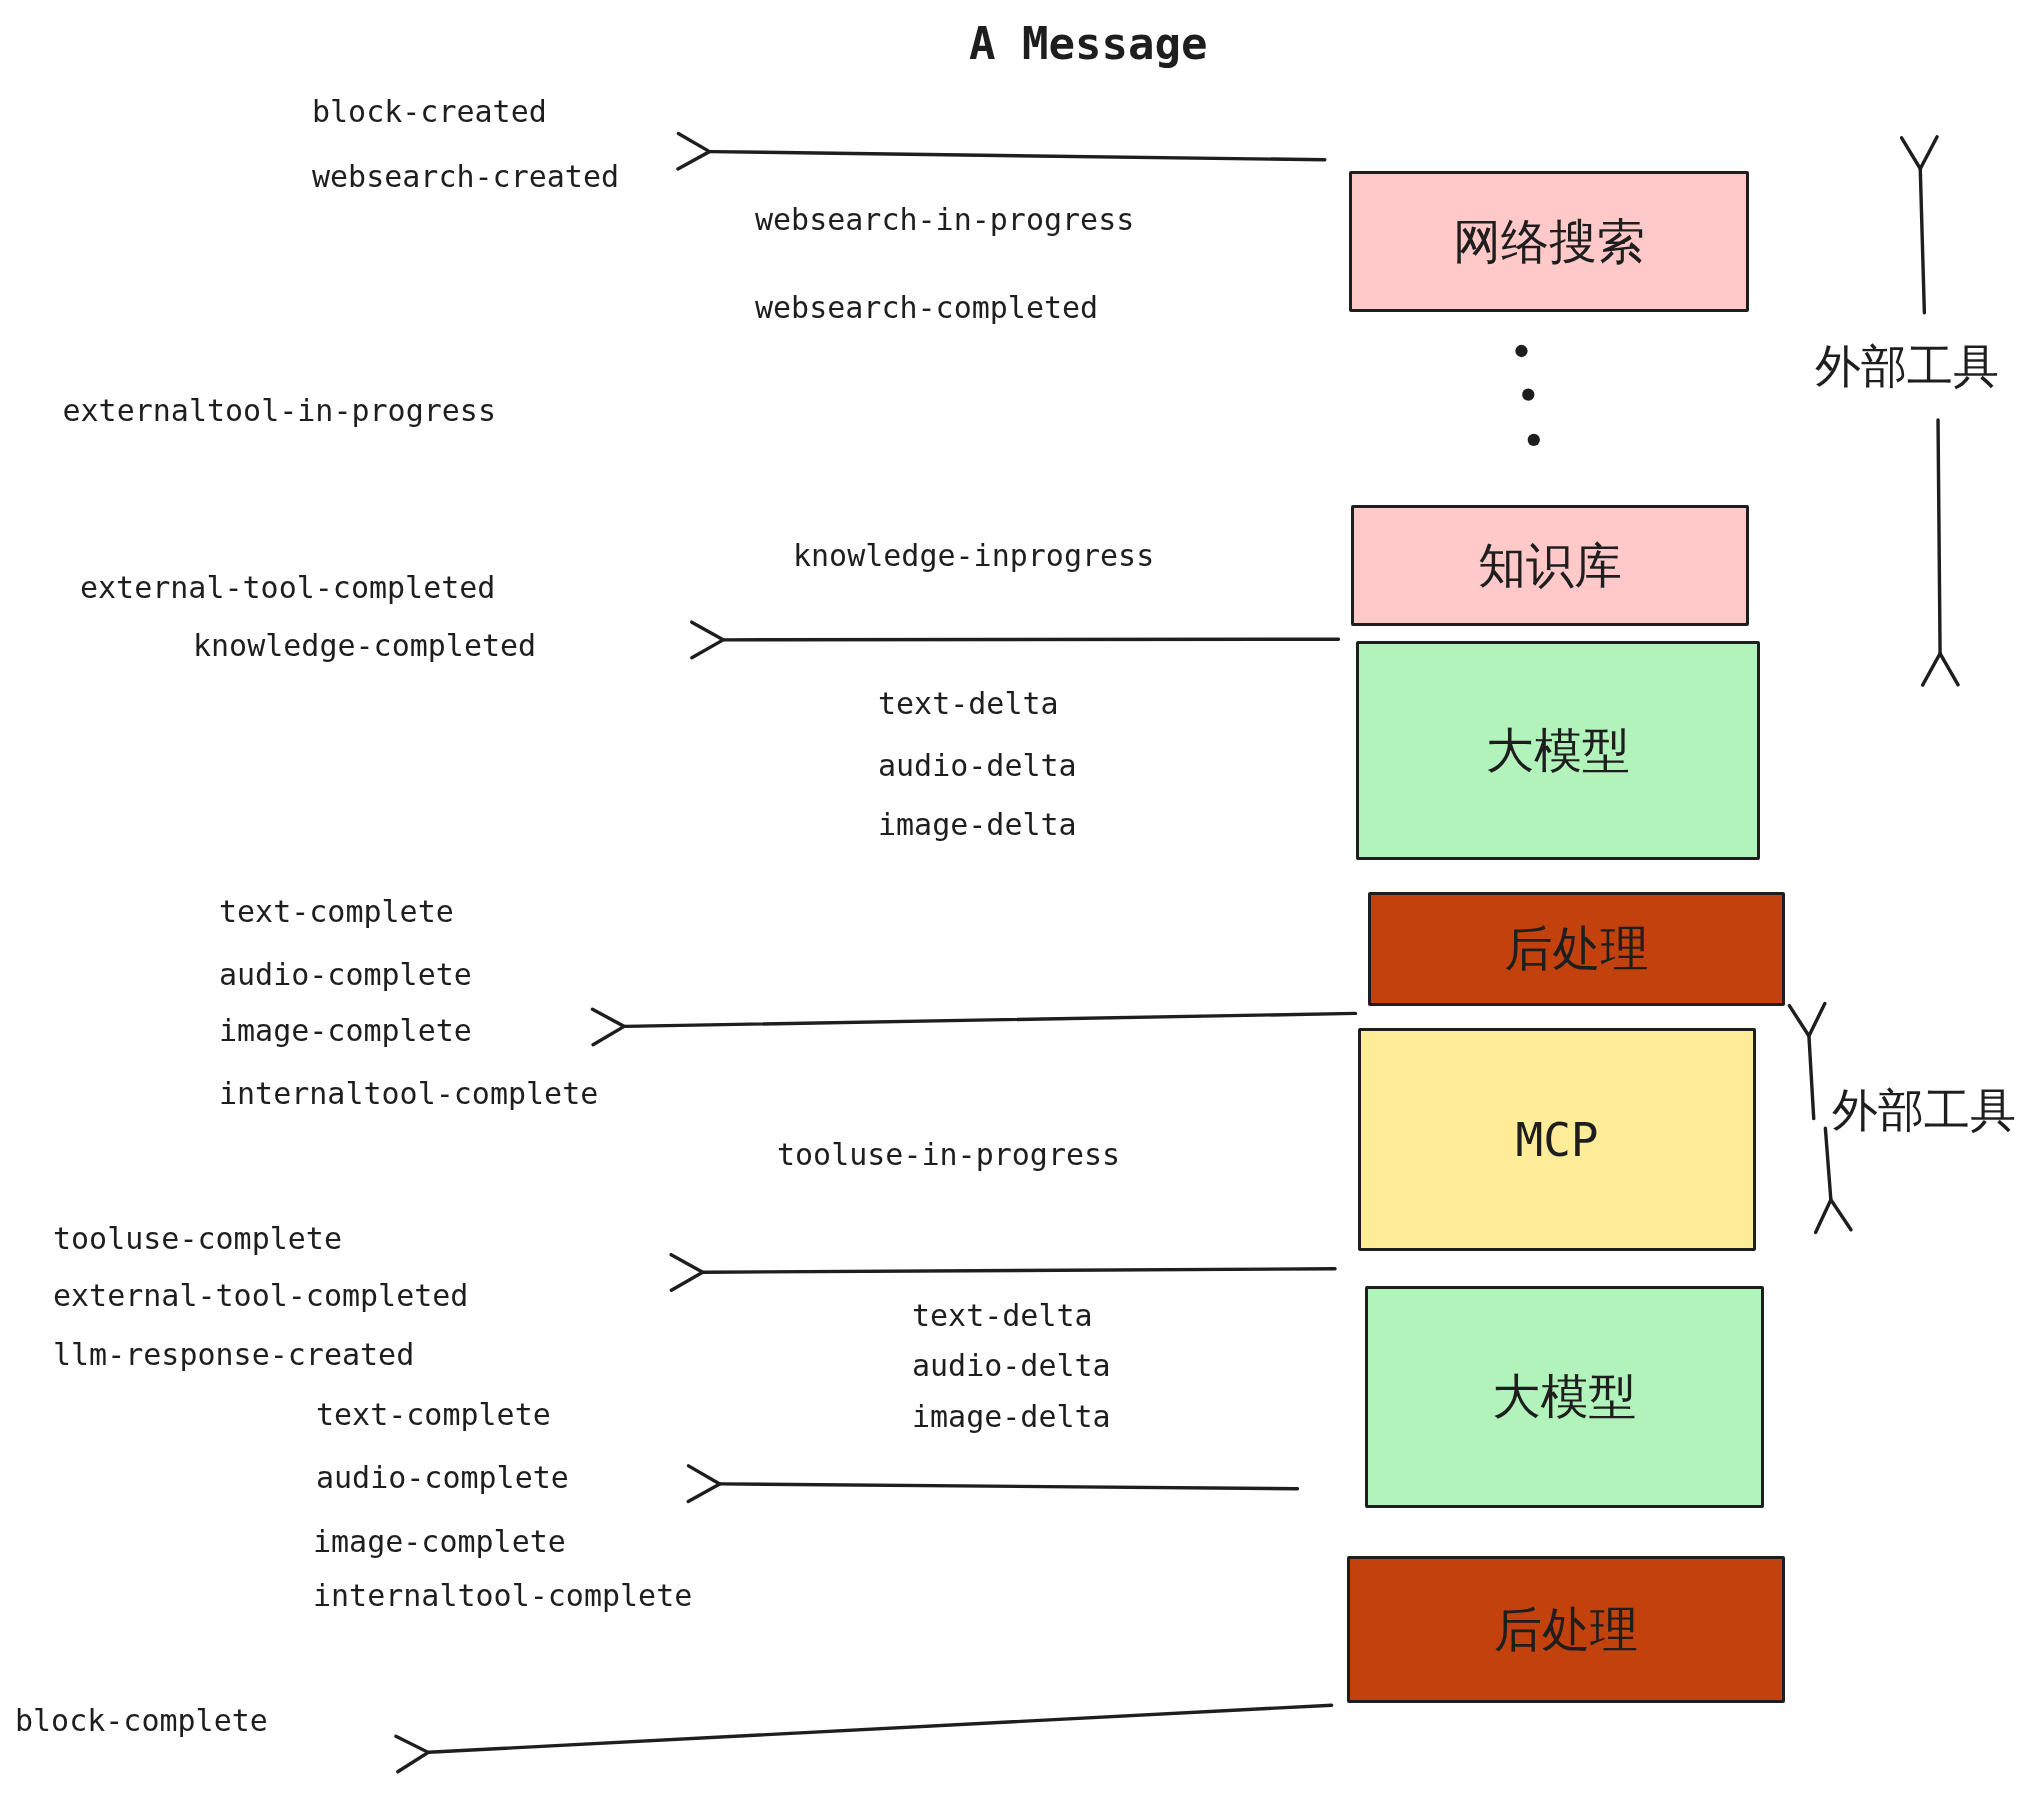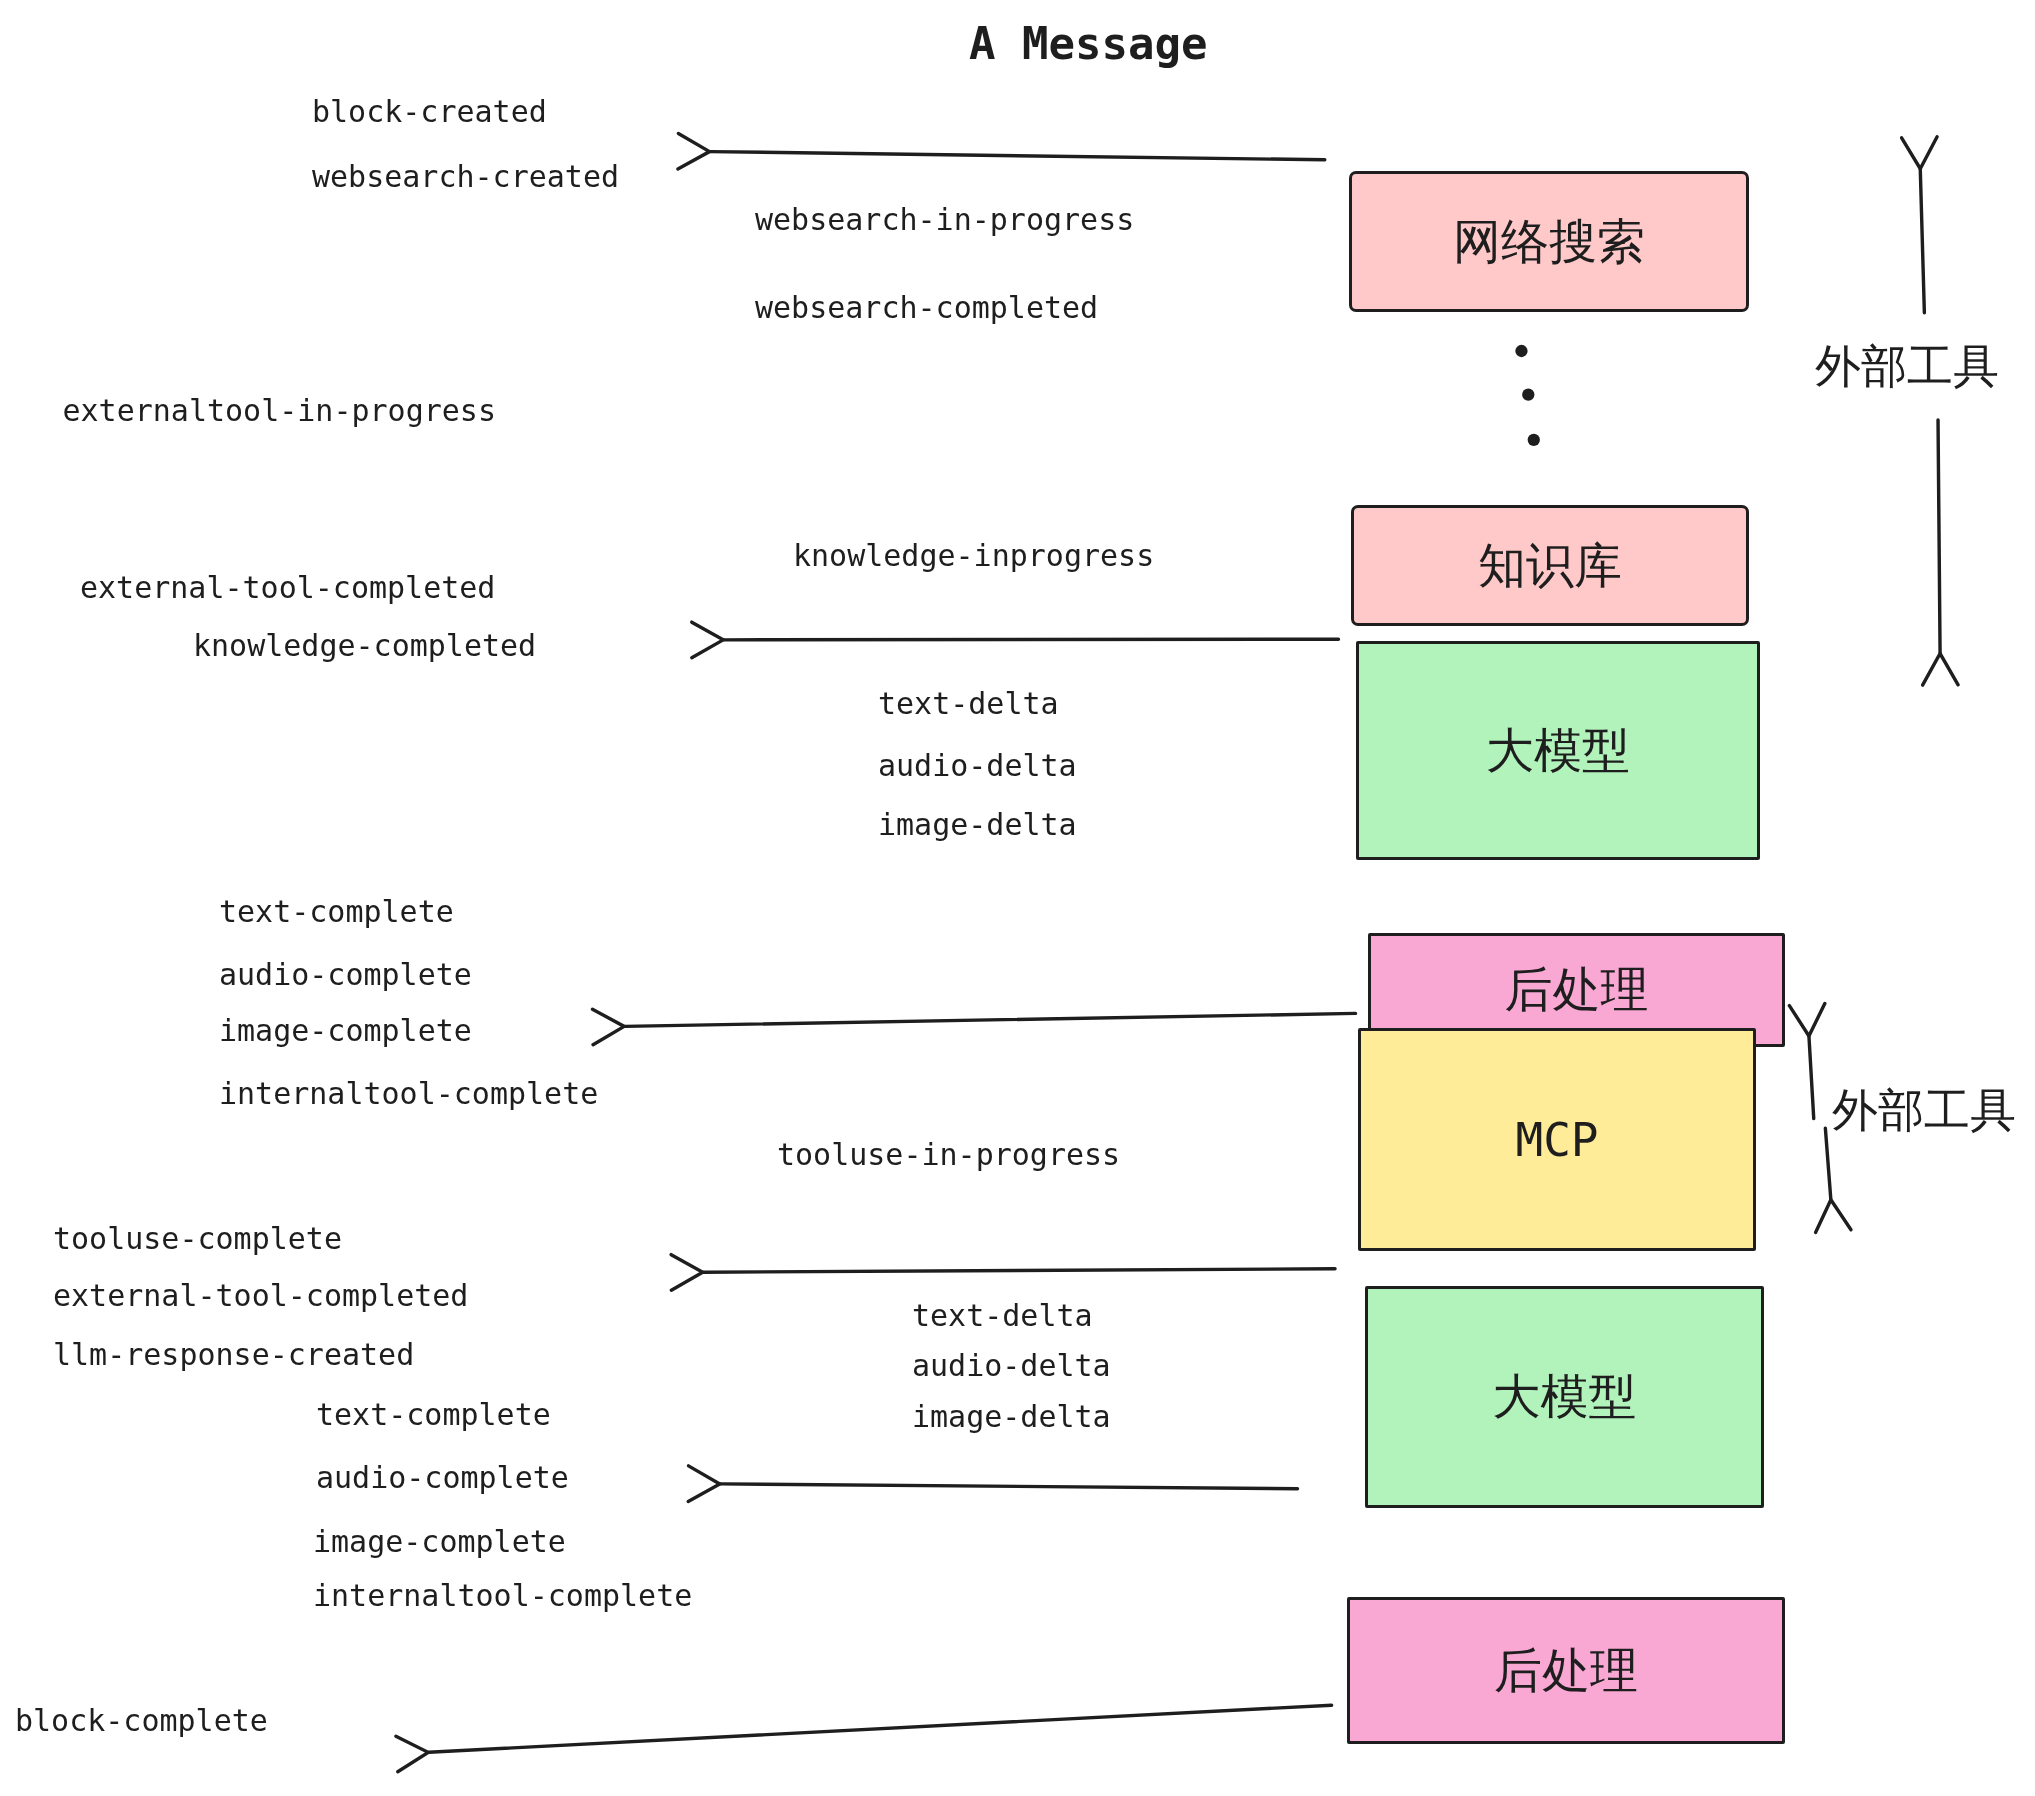--- a/index.html
+++ b/index.html
@@ -6,24 +6,24 @@
   body{width:2035px;height:1796px;position:relative;overflow:hidden;
        font-family:"DejaVu Sans Mono","Liberation Mono",monospace;color:#1e1e1e;}
   .canvas{position:absolute;inset:0;width:2035px;height:1796px;padding-left:34px;}
   .evt{position:absolute;font-size:30px;line-height:1.05;white-space:nowrap;
        font-family:"DejaVu Sans Mono","Liberation Mono",monospace;color:#1e1e1e;}
   .title{position:absolute;font-size:44px;font-weight:600;white-space:nowrap;
        font-family:"DejaVu Sans Mono","Liberation Mono",monospace;color:#1e1e1e;}
   .box{position:absolute;box-sizing:border-box;border:3.4px solid #1e1e1e;border-radius:2px;
        display:flex;align-items:center;justify-content:center;
        font-family:"DejaVu Sans","Liberation Sans",sans-serif;font-size:48px;color:#1e1e1e;}
-  .box.pink{background:#ffc9c9;border-radius:7px;}
+  .box.pink{background:#ffc9c9;}
   .box.green{background:#b2f2bb;}
   .box.yellow{background:#ffec99;}
-  .box.white{background:#f9a8d4;margin-top:41px;}
+  .box.white{background:#c2410c;}
   .box.mono{font-family:"DejaVu Sans Mono","Liberation Mono",monospace;font-size:46px;font-weight:500;}
   .side-label{position:absolute;font-size:46px;white-space:nowrap;
        font-family:"DejaVu Sans","Liberation Sans",sans-serif;color:#1e1e1e;}
   svg.overlay{position:absolute;inset:0;pointer-events:none;}
 </style>
 </head>
 <body>
 
 <div class="canvas">
 

